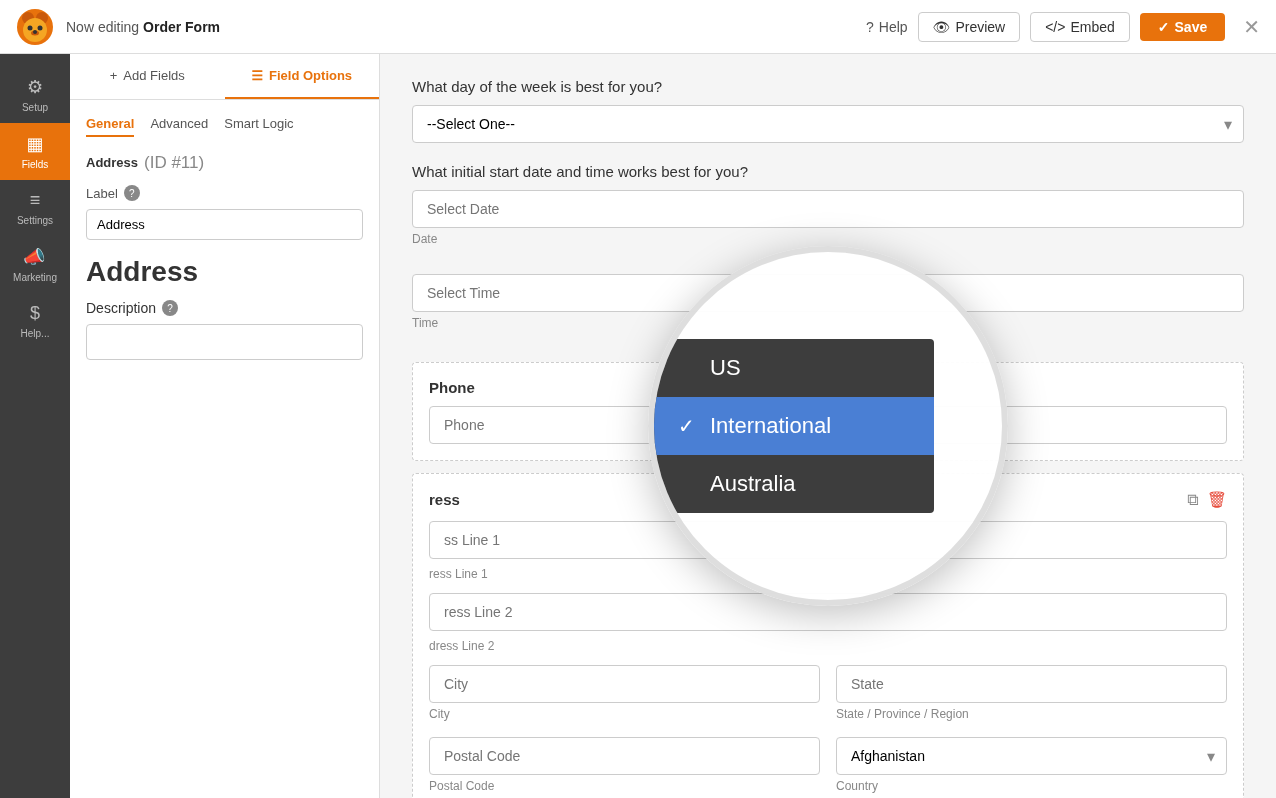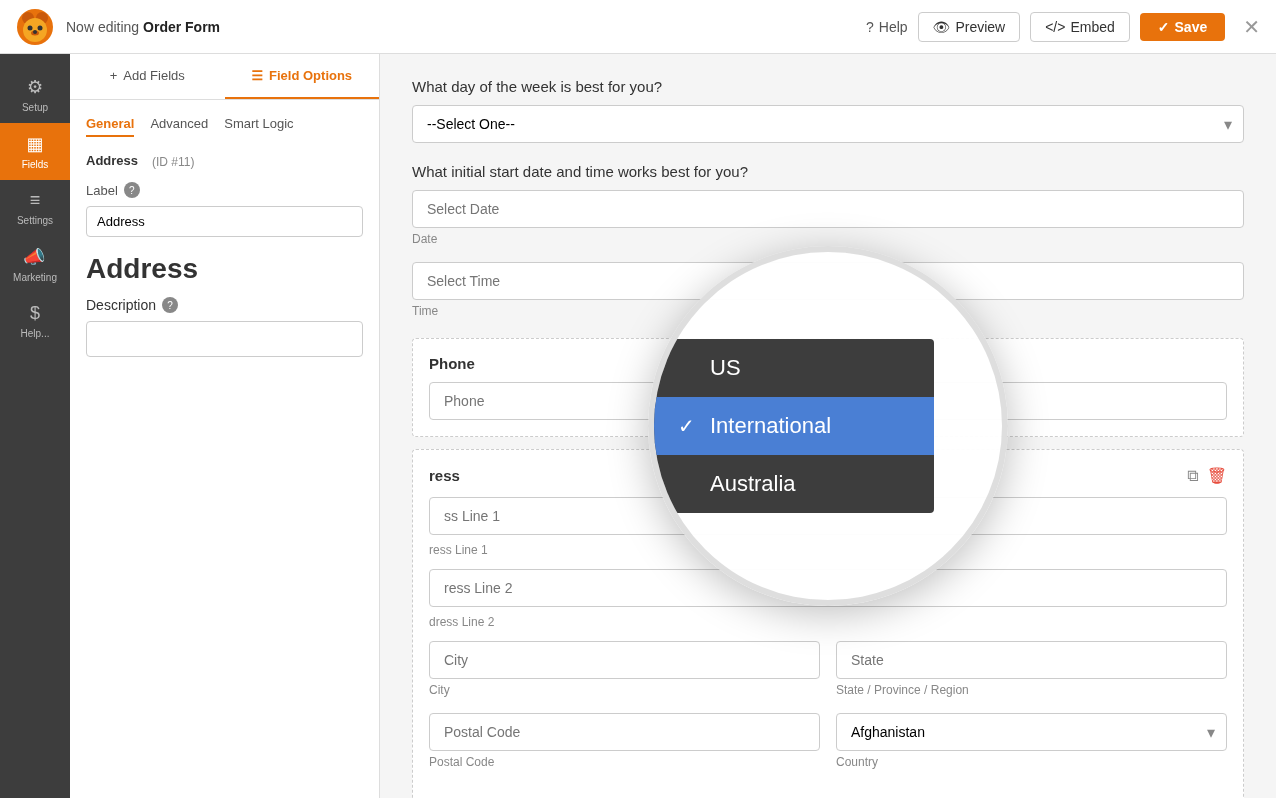--- a/index.html
+++ b/index.html
@@ -44,21 +44,21 @@
       flex: 1; padding: 14px 8px; text-align: center; font-size: 13px; cursor: pointer;
       color: #555; border-bottom: 2px solid transparent; display: flex; align-items: center; justify-content: center; gap: 6px;
     }
     .field-panel-tab.active { color: #e8720c; border-bottom: 2px solid #e8720c; font-weight: 600; }
     .field-panel-body { padding: 16px; overflow-y: auto; flex: 1; }
     .field-panel-sub-tabs { display: flex; gap: 16px; margin-bottom: 16px; }
     .sub-tab { font-size: 13px; color: #555; cursor: pointer; padding-bottom: 4px; }
     .sub-tab.active { color: #e8720c; border-bottom: 2px solid #e8720c; font-weight: 600; }
     .field-label-section { margin-bottom: 12px; }
     .field-label-title { font-size: 13px; font-weight: 700; color: #333; margin-bottom: 2px; }
-    .field-id { font-size: 12px; color: #888; margin-left: 8px; }
+    .field-id { font-size: 17px; color: #888; }
     .label-row { display: flex; align-items: center; gap: 6px; margin-bottom: 8px; margin-top: 10px; font-size: 13px; color: #555; }
     .label-input { width: 100%; border: 1px solid #ccc; border-radius: 4px; padding: 7px 10px; font-size: 13px; }
     .address-preview { font-size: 28px; font-weight: 700; color: #333; margin: 16px 0 12px 0; }
     .description-label { display: flex; align-items: center; gap: 6px; font-size: 14px; color: #333; font-weight: 500; margin-bottom: 8px; }
     .description-input { width: 100%; border: 1px solid #ccc; border-radius: 4px; padding: 7px 10px; font-size: 13px; min-height: 36px; }
 
     
     .form-content { flex: 1; background: #f5f5f5; overflow-y: auto; padding: 24px 32px; position: relative; }
 
     
@@ -69,21 +69,21 @@
     .form-row { display: flex; gap: 16px; margin-bottom: 4px; }
     .form-half { flex: 1; }
     .form-input { width: 100%; border: 1px solid #ccc; border-radius: 4px; padding: 10px 14px; font-size: 14px; background: #fff; color: #aaa; }
     .form-input-label { font-size: 12px; color: #888; margin-top: 4px; margin-bottom: 12px; }
     .form-section { background: #fff; border: 1px dashed #ccc; border-radius: 4px; padding: 16px; margin-bottom: 12px; position: relative; }
     .form-section-header { font-size: 15px; font-weight: 600; color: #333; margin-bottom: 12px; display: flex; justify-content: space-between; align-items: center; }
     .form-section-actions { display: flex; gap: 8px; }
     .form-section-action { background: none; border: none; cursor: pointer; font-size: 16px; color: #888; }
     .form-section-action.delete { color: #e74c3c; }
     .date-time-row { display: flex; gap: 16px; margin-bottom: 4px; flex-direction: column; }
-    .form-subsection-label { font-size: 12px; color: #888; margin-top: 4px; }
+    .form-subsection-label { font-size: 12px; color: #888; margin-top: 4px; margin-bottom: 12px; }
 
     .html-section { background: #fff; border: 1px dashed #ccc; border-radius: 4px; padding: 16px; margin-bottom: 12px; }
     .html-section-title { display: flex; align-items: center; gap: 8px; font-size: 15px; font-weight: 600; color: #333; margin-bottom: 6px; }
     .html-section-note { font-size: 13px; color: #888; }
 
     
     .dropdown-overlay {
       position: absolute; top: 0; left: 0; width: 100%; height: 100%;
       display: flex; align-items: center; justify-content: center;
       pointer-events: none; z-index: 10;

